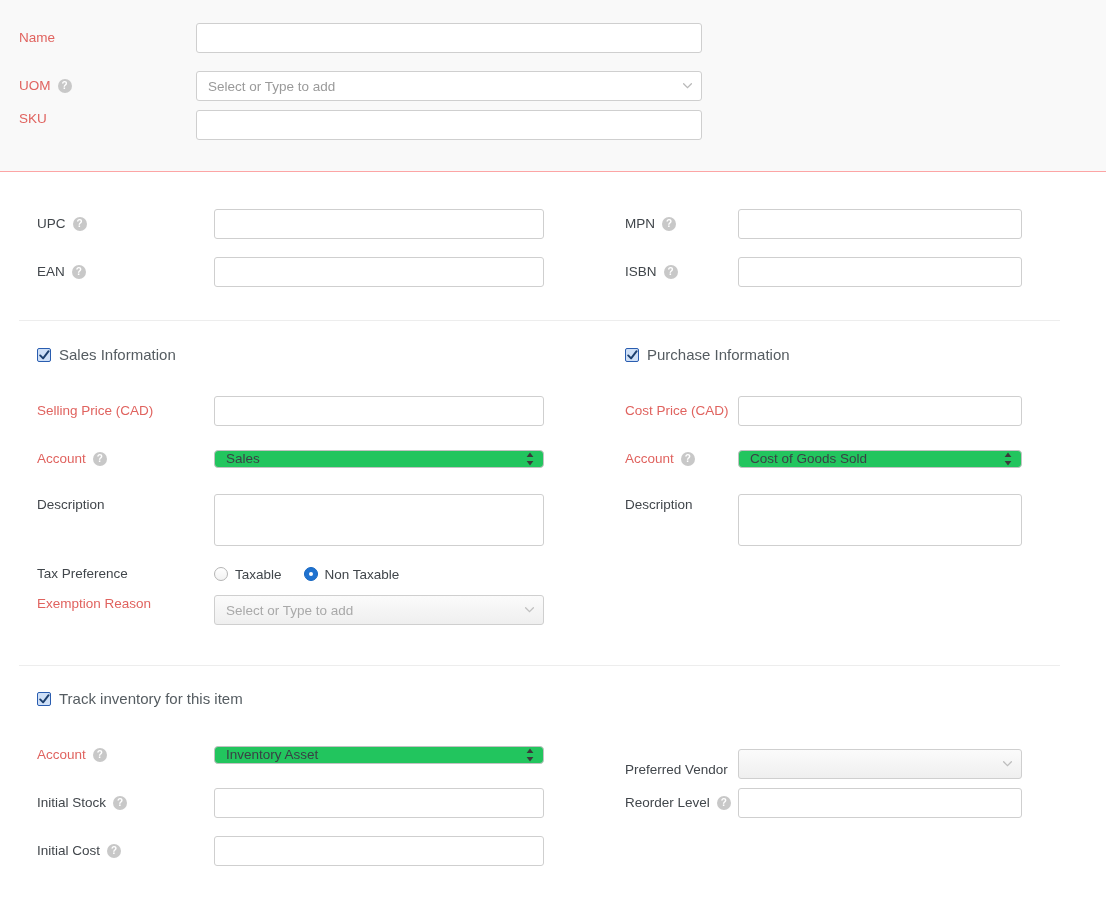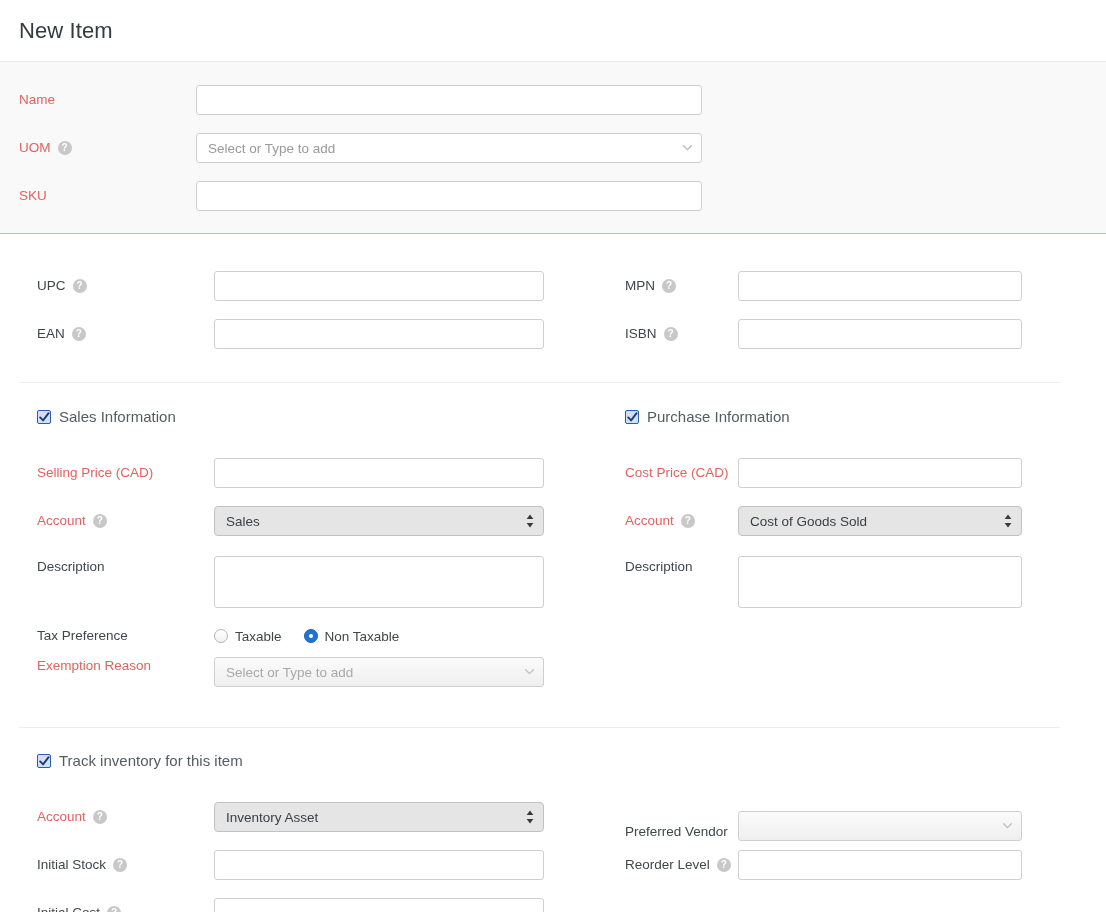--- a/index.html
+++ b/index.html
@@ -114,25 +114,25 @@
     position: absolute; right: 9px; top: 50%;
     margin-top: -3px;
     width: 9px; height: 6px;
     color: #b9b9b9;
   }
   .combo .chev svg { display: block; }
 
   
   .sel {
     position: relative;
-    height: 30px;
+    height: 18px;
     border: 1px solid #c2c2c2;
     border-radius: 4px;
-    background: #e5e5e5;
-    display: flex; align-items: center;
+    background: #22c55e;
+    display: flex; align-items: flex-start;
     padding: 0 26px 0 11px;
     font-size: 13.5px;
     color: #3a4045;
     cursor: pointer;
   }
   .sel .spin {
     position: absolute; right: 9px; top: 50%;
     margin-top: -7px;
     width: 8px; height: 14px;
   }
@@ -191,23 +191,20 @@
   
   .two-col { display: flex; }
   .col { width: 553px; }
   .sect { padding: 24px 0 24px 18px; }
 </style>
 </head>
 <body>
 
 <div class="page">
 
-  <div class="page-header">
-    <div class="page-title">New Item</div>
-  </div>
 
   <div class="primary-block">
 
     <div class="row" style="height:48px;align-items:center;">
       <div class="label req">
         <span class="txt">Name</span>
       </div>
       <input class="field w-left" type="text" value="" style="">
     </div>
 
@@ -219,21 +216,21 @@
       <div class="combo w-left">
         <span>Select or Type to add</span>
         <span class="chev">
           <svg width="9" height="6" viewBox="0 0 9 6">
               <path d="M0.6 0.8 L4.5 4.6 L8.4 0.8" fill="none" stroke="#b9b9b9" stroke-width="1.3" stroke-linecap="round"></path>
             </svg>
         </span>
       </div>
     </div>
 
-    <div class="row" style="height:48px;align-items:center;">
+    <div class="row" style="height:48px;">
       <div class="label req">
         <span class="txt">SKU</span>
       </div>
       <input class="field w-left" type="text" value="" style="">
     </div>
 
   </div>
 
   <div class="sect" style="padding-top:28px;padding-bottom:24px;">
     <div class="two-col">

